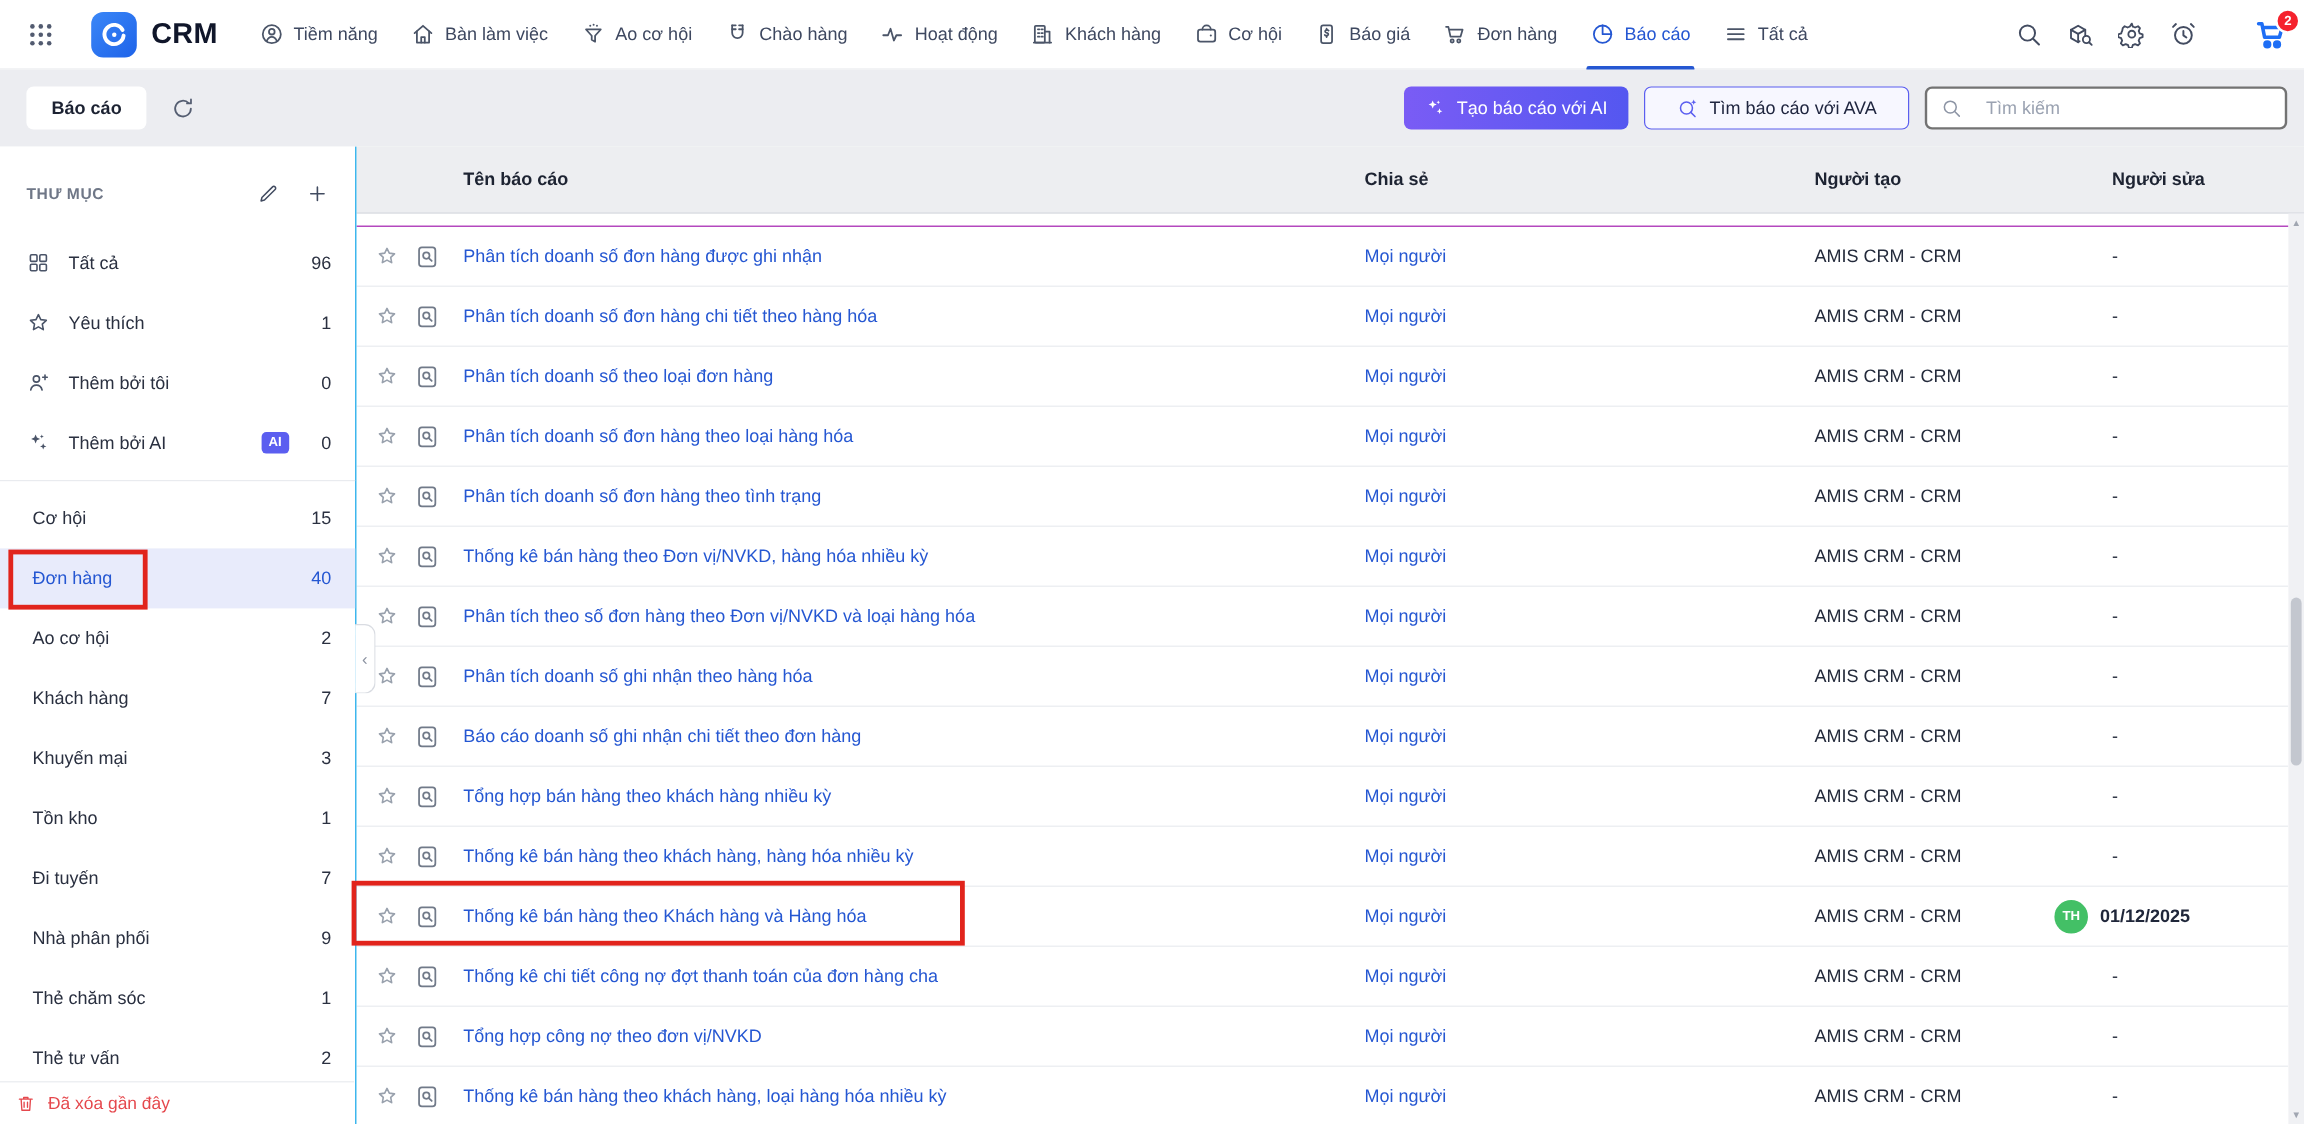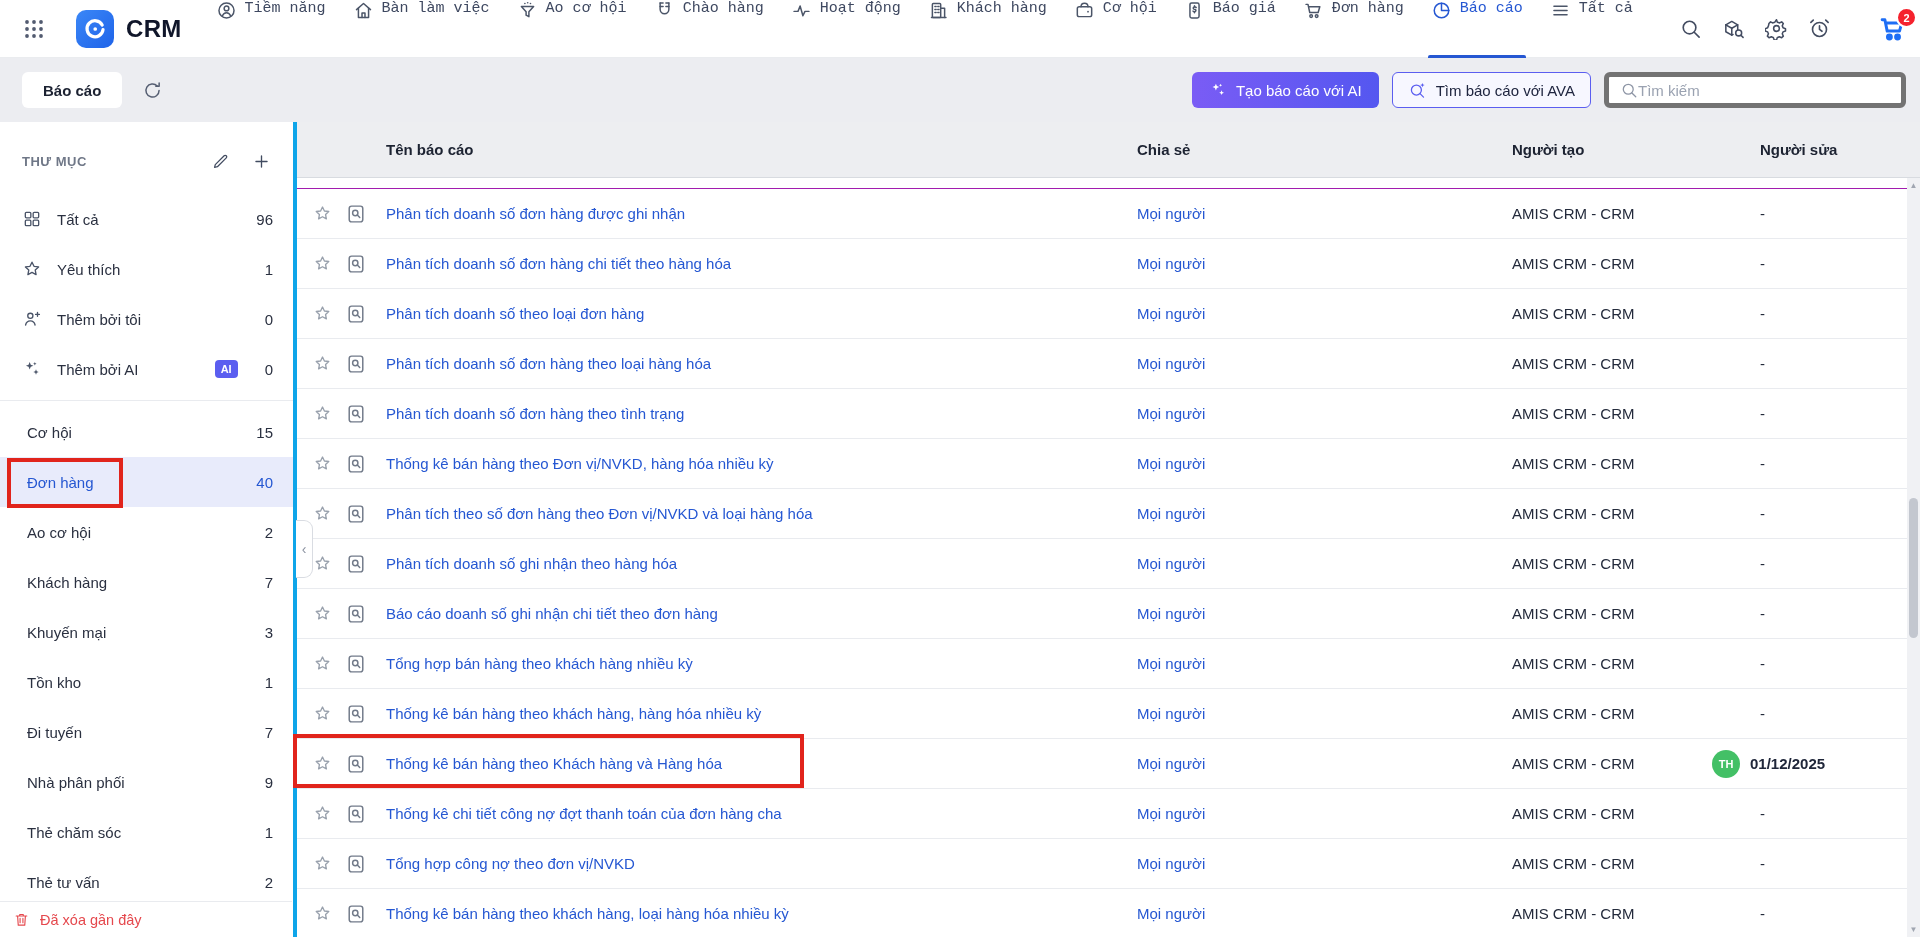--- a/index.html
+++ b/index.html
@@ -21,47 +21,47 @@
   .icon{display:inline-flex;flex:none;}
   .icon svg{width:100%;height:100%;display:block;}
 
   
   .topbar{position:absolute;left:0;top:0;width:1920px;height:58px;background:#fff;border-bottom:1px solid #eaecef;display:flex;align-items:center;padding-left:22px;z-index:20;}
   .apps-icon{width:24px;height:24px;color:#525b70;margin-right:30px;cursor:pointer;}
   .app-logo{width:38px;height:38px;border-radius:10px;background:linear-gradient(135deg,#3b87f7,#1e63e9);display:flex;align-items:center;justify-content:center;margin-right:12px;cursor:pointer;}
   .app-logo .icon{width:26px;height:26px;}
   .app-title{font-size:24px;font-weight:800;color:#10162a;letter-spacing:.3px;margin-right:34px;}
   .mainnav{display:flex;align-items:center;gap:27px;height:58px;}
-  .nav-item{display:flex;align-items:flex-start;gap:8px;height:58px;font-size:15px;color:var(--nav-ink);cursor:pointer;position:relative;white-space:nowrap;font-family:Liberation Mono, monospace;}
+  .nav-item{display:flex;align-items:center;gap:8px;height:58px;font-size:15px;color:var(--nav-ink);cursor:pointer;position:relative;white-space:nowrap;}
   .nav-item .icon{width:21px;height:21px;color:#4b5568;}
   .nav-item.active{color:var(--accent);}
   .nav-item.active .icon{color:var(--accent);}
   .nav-item.active::after{content:"";position:absolute;left:-3px;right:-3px;bottom:0;height:3px;background:var(--accent);border-radius:2px 2px 0 0;}
   .topbar-right{margin-left:auto;display:flex;align-items:center;gap:20px;padding-right:12px;}
   .top-icon{width:23px;height:23px;color:#434c61;cursor:pointer;}
   .cart-app{position:relative;width:31px;height:31px;margin-left:26px;cursor:pointer;}
   .cart-app .icon{width:31px;height:31px;}
   .notif-badge{position:absolute;top:-6px;right:-9px;min-width:21px;height:21px;border-radius:11px;background:var(--badge-red);border:2px solid #fff;color:#fff;font-size:11px;font-weight:700;display:flex;align-items:center;justify-content:center;}
 
   
   .toolbar{position:absolute;left:0;top:58px;width:1920px;height:64px;background:var(--bar-bg);display:flex;align-items:center;padding:0 14px 0 22px;z-index:10;}
   .page-chip{height:36px;padding:0 21px;background:#fff;border:none;border-radius:6px;font-size:15px;font-weight:700;color:#1c2232;font-family:inherit;cursor:pointer;}
   .refresh-btn{width:21px;height:21px;color:#555e72;margin-left:20px;cursor:pointer;}
   .toolbar-right{margin-left:auto;display:flex;align-items:flex-end;gap:13px;}
   .ai-btn{height:36px;padding:0 17px;border:none;border-radius:6px;background:linear-gradient(90deg,#7a5cf5,#5457f0);color:#fff;font-size:15px;font-family:inherit;display:flex;align-items:center;gap:9px;cursor:pointer;}
   .ai-btn .icon{width:18px;height:18px;color:#fff;}
-  .ava-btn{height:36px;padding:0 15px;border:1.5px solid var(--indigo);border-radius:6px;background:#f7f7ff;color:#202640;font-size:15px;font-family:inherit;display:flex;align-items:center;gap:9px;cursor:pointer;}
+  .ava-btn{height:36px;padding:0 26px;border:1.5px solid var(--indigo);border-radius:6px;background:#f7f7ff;color:#202640;font-size:15px;font-family:inherit;display:flex;align-items:center;gap:9px;cursor:pointer;}
   .ava-btn .icon{width:19px;height:19px;color:var(--indigo);}
-  .search-box{width:302px;height:36px;background:#fff;border:5px solid #737373;border-radius:6px;display:flex;align-items:center;gap:0;padding:0 11px;}
+  .search-box{width:302px;height:36px;background:#fff;border:2px solid #737373;border-radius:6px;display:flex;align-items:center;gap:20px;padding:0 11px;}
   .search-box .icon{width:18px;height:18px;color:#8d95a5;}
   .search-box input{border:none;outline:none;flex:1;font-size:15px;font-family:inherit;color:#2a3040;background:transparent;}
   .search-box input::placeholder{color:#9aa2b1;}
 
   
-  .sidebar{position:absolute;left:0;top:122px;width:297px;height:815px;background:#fff;border-right:4px solid #0ea5e9;z-index:5;}
+  .sidebar{position:absolute;left:0;top:122px;width:297px;height:815px;background:#fff;border-right:1px solid #0ea5e9;z-index:5;}
   .side-head{height:64px;display:flex;align-items:center;padding:14px 22px 0 22px;}
   .side-title{font-size:13px;font-weight:700;color:var(--muted);letter-spacing:.5px;}
   .side-head-icons{margin-left:auto;display:flex;gap:22px;}
   .side-head-icons .icon{width:19px;height:19px;color:#414b60;cursor:pointer;}
   .side-list{list-style:none;}
   .quick-list{padding-top:8px;}
   .side-item{height:50px;display:flex;align-items:center;gap:15px;padding:0 20px 0 22px;font-size:15px;color:#2a3040;cursor:pointer;}
   .side-item .icon{width:20px;height:20px;color:#4a5468;}
   .side-item .count{margin-left:auto;font-size:15px;color:#2a3040;}
   .ai-chip{background:var(--indigo);color:#fff;font-size:11px;font-weight:700;padding:3px 6px;border-radius:4px;margin-left:auto;}

